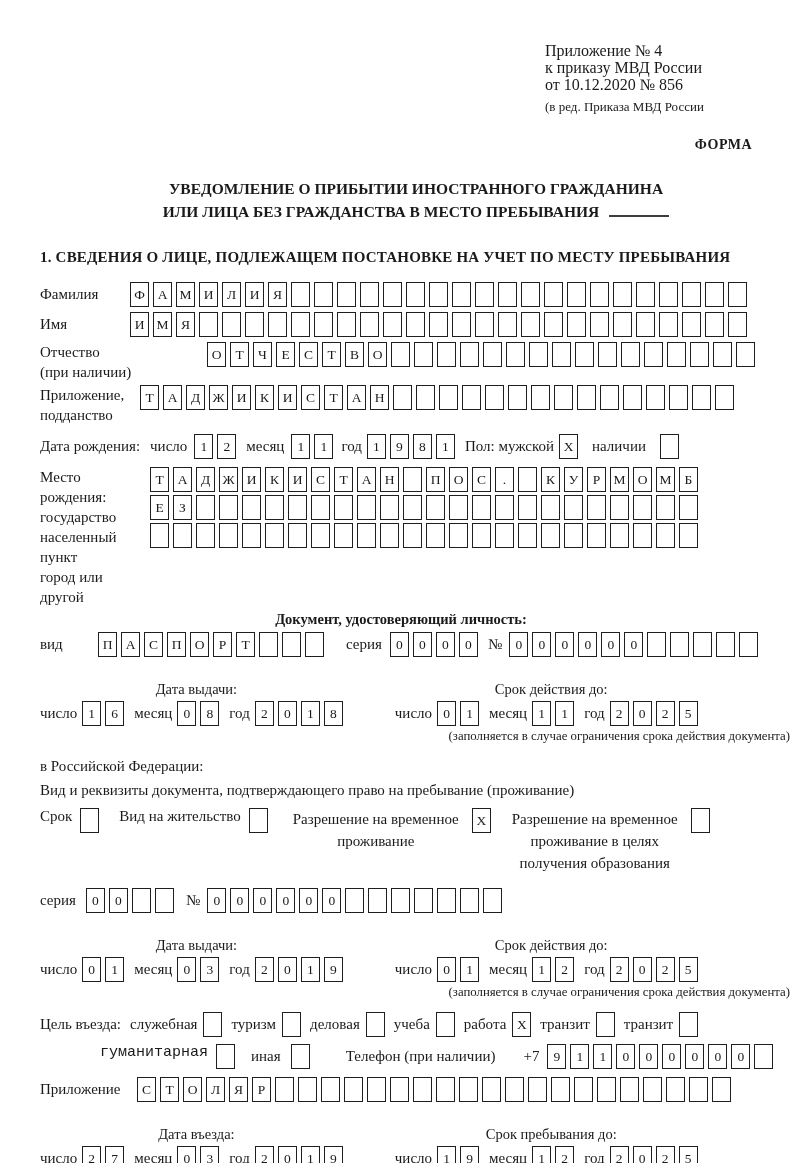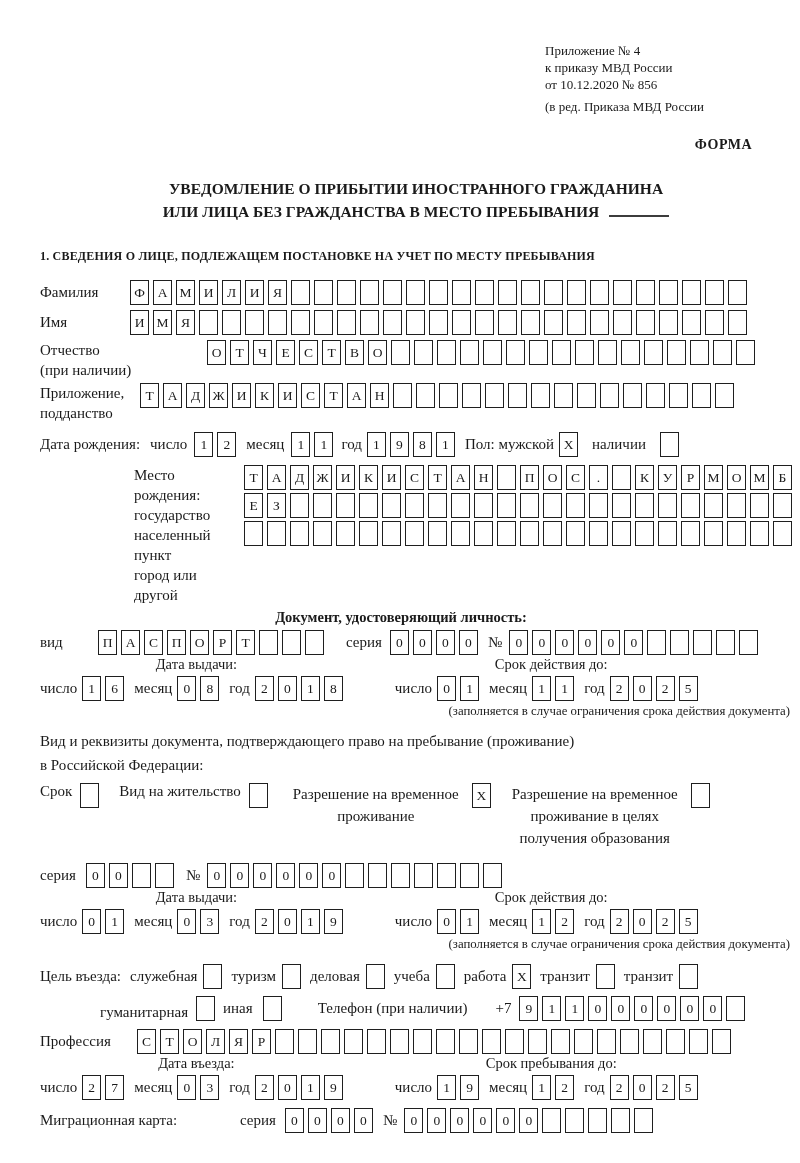--- a/index.html
+++ b/index.html
@@ -2,42 +2,42 @@
 <html><head>
 <meta charset="utf-8">
 <style>
   * { box-sizing: border-box; }
   body { margin:0; background:#888; }
   .page {
     width:800px; height:1163px; margin:0 auto; background:#fff; color:#1a1a1a;
     font-family:"Liberation Serif","DejaVu Serif",serif; font-size:15px;
     padding:42px 8px 10px 40px; overflow:hidden; position:relative;
   }
-  .annex { margin-left:505px; line-height:17px; font-size:13px; }
+  .annex { margin-left:505px; line-height:17px; font-size:16px; }
   .annex-rev { margin-left:505px; margin-top:5px; line-height:17px; font-size:13px; }
   .forma { text-align:right; padding-right:40px; margin-top:22px; font-weight:bold; font-size:14px; letter-spacing:.5px; }
   .title { text-align:center; font-weight:bold; font-size:15.5px; line-height:23px; margin-top:24px; }
   .blank-line { display:inline-block; width:60px; border-bottom:2.5px solid #3c3c3c; margin-left:10px; }
-  .sect-head { font-weight:bold; font-size:12px; margin-top:26px; letter-spacing:.2px; }
+  .sect-head { font-weight:bold; font-size:15px; margin-top:26px; letter-spacing:.2px; }
 
   .cells { display:flex; gap:4px; flex-wrap:nowrap; }
   .cell {
     flex:0 0 auto; width:19px; height:25px; border:1.6px solid #1f1f1f;
     display:inline-flex; align-items:center; justify-content:center;
     font-size:13.5px; background:#fff; line-height:1;
   }
   .frow { display:flex; align-items:center; margin-top:5px; }
   .frow-top { display:flex; align-items:flex-start; margin-top:5px; }
   .lbl { flex:0 0 auto; }
   .lbl-block { flex:0 0 auto; line-height:20px; }
   .w90 { width:90px; } .w100 { width:100px; } .w110 { width:110px; } .w167 { width:167px; }
   .stack { display:flex; flex-direction:column; gap:3px; }
   .center-bold { text-align:center; font-weight:bold; font-size:14.5px; margin-top:10px; padding-right:30px; }
 
-  .dates { display:flex; align-items:flex-end; margin-top:1px; }
+  .dates { display:flex; align-items:flex-end; margin-top:24px; }
   .dgroup { }
   .dgroup.right { margin-left:42px; }
   .dhead { text-align:center; font-size:14.5px; margin-bottom:3px; }
   .dline { display:flex; align-items:center; }
   .dline .lbl { margin-right:5px; }
   .dline .cells { margin-right:10px; }
   .note-right { text-align:right; font-size:12.8px; margin-top:3px; padding-right:2px; }
   .intro { margin-top:10px; line-height:24px; }
 
   .popts { display:flex; align-items:flex-start; margin-top:6px; }
@@ -225,21 +225,21 @@
         <span class="cell">9</span>
         <span class="cell">8</span>
         <span class="cell">1</span>
       </span>
     <span class="lbl" style="margin-left:10px;">Пол: мужской</span>
     <span class="cell" style="margin-left:5px;">X</span>
     <span class="lbl" style="margin-left:14px;">наличии</span>
     <span class="cell" style="margin-left:14px;"></span>
   </div>
 
-  <div class="frow-top" style="margin-top:8px;justify-content:flex-end;">
+  <div class="frow-top" style="margin-top:8px;">
     <span class="lbl-block w110">
       <div>Место рождения:</div>
       <div>государство</div>
       <div>населенный пункт</div>
       <div>город или другой</div>
     </span>
     <span class="stack">
       <span class="cells">
           <span class="cell">Т</span>
           <span class="cell">А</span>
@@ -402,22 +402,22 @@
             <span class="cell">0</span>
             <span class="cell">2</span>
             <span class="cell">5</span>
           </span>
       </div>
     </div>
   </div>
   <div class="note-right">(заполняется в случае ограничения срока действия документа)</div>
 
   <div class="intro">
+    <div>в Российской Федерации:</div>
     <div>Вид и реквизиты документа, подтверждающего право на пребывание (проживание)</div>
-    <div>в Российской Федерации:</div>
   </div>
 
   <div class="popts">
     <div class="popt">
       <span class="lbl">Срок</span>
       <span class="cell"></span>
     </div>
     <div class="popt" style="margin-left:20px;">
       <span class="lbl">Вид на жительство</span>
       <span class="cell"></span>
@@ -532,46 +532,46 @@
         <span>транзит</span>
         <span class="cell"></span>
       </span>
     <span class="pair">
         <span>транзит</span>
         <span class="cell"></span>
       </span>
   </div>
 
   <div class="phone-row">
-    <span class="pair" style="display:flex;align-items:flex-end;margin-left:60px;">
+    <span class="pair" style="display:flex;align-items:flex-start;margin-left:60px;font-family:Liberation Mono, monospace;">
       <span>гуманитарная</span>
       <span class="cell" style="margin-left:8px;"></span>
     </span>
-    <span class="pair" style="display:flex;align-items:center;margin-left:8px;">
+    <span class="pair" style="display:flex;align-items:center;margin-left:16px;">
       <span>иная</span>
       <span class="cell" style="margin-left:10px;"></span>
     </span>
     <span class="lbl" style="margin-left:36px;">Телефон (при наличии)</span>
     <span class="lbl" style="margin:0 8px 0 28px;">+7</span>
     <span class="cells">
         <span class="cell">9</span>
         <span class="cell">1</span>
         <span class="cell">1</span>
         <span class="cell">0</span>
         <span class="cell">0</span>
         <span class="cell">0</span>
         <span class="cell">0</span>
         <span class="cell">0</span>
         <span class="cell">0</span>
         <span class="cell"></span>
       </span>
   </div>
 
   <div class="frow" style="margin-top:8px;">
-    <span class="lbl" style="width:97px;">Профессия</span>
+    <span class="lbl" style="width:97px;">Приложение</span>
     <span class="cells">
         <span class="cell">С</span>
         <span class="cell">Т</span>
         <span class="cell">О</span>
         <span class="cell">Л</span>
         <span class="cell">Я</span>
         <span class="cell">Р</span>
         <span class="cell"></span>
         <span class="cell"></span>
         <span class="cell"></span>

